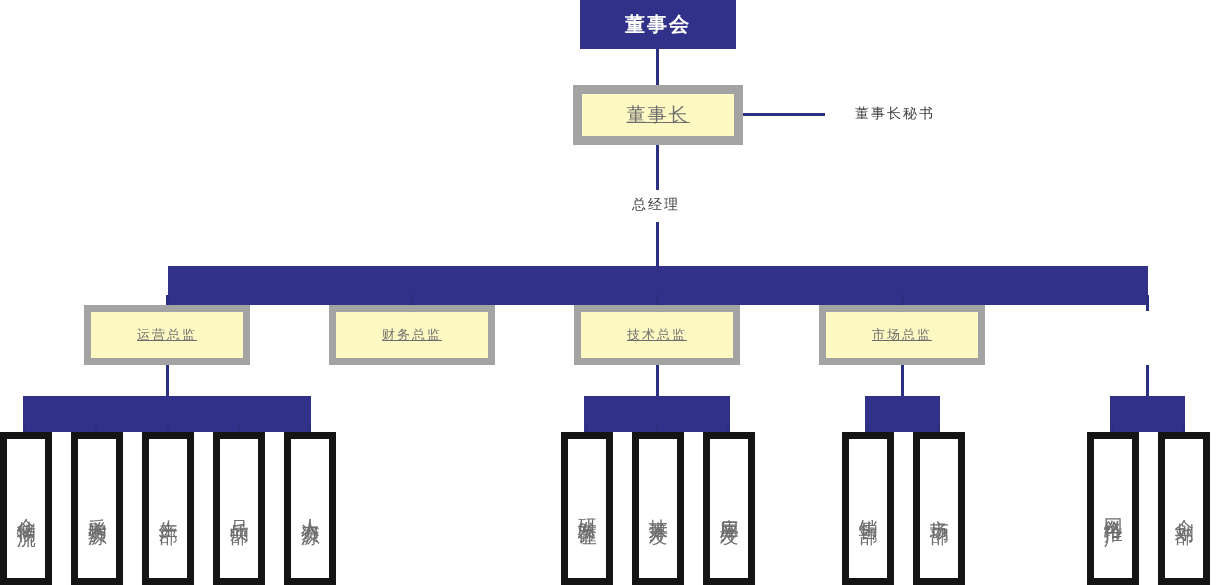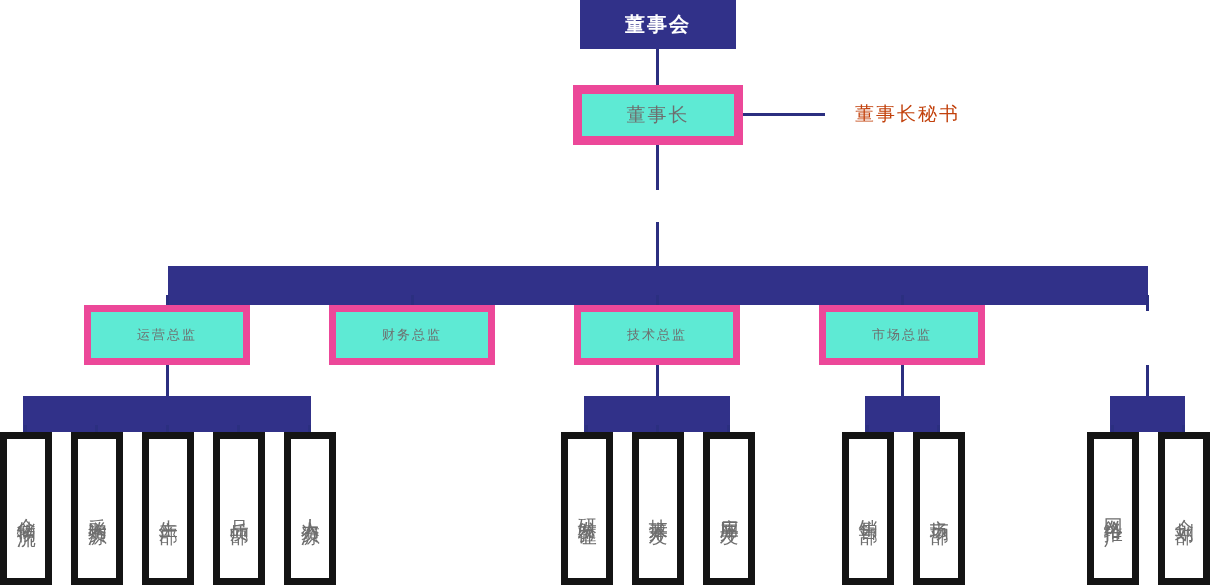--- a/index.html
+++ b/index.html
@@ -43,45 +43,46 @@
     align-items: center;
     justify-content: center;
     font-size: 20px;
     font-weight: bold;
     letter-spacing: 2px;
   }
 
   
   .node-box {
     position: absolute;
-    background: #5eead4;
-    border: 7px solid #ec4899;
+    background: #fef9c3;
+    border: 7px solid #a3a3a3;
     box-sizing: border-box;
     display: flex;
     align-items: center;
     justify-content: center;
     color: #6e6e6e;
     font-size: 19px;
     letter-spacing: 2px;
+    text-decoration: underline;
   }
   .node-box.chairman {
     border-width: 9px;
   }
   .node-box.director {
     font-size: 13px;
   }
 
   
   .node-plain {
     position: absolute;
     display: flex;
     align-items: center;
     justify-content: center;
-    color: #c2410c;
-    font-size: 19px;
+    color: #404040;
+    font-size: 14px;
     letter-spacing: 2px;
     white-space: nowrap;
   }
   .node-plain.left-align {
     justify-content: flex-start;
   }
 
   
   .node-vbox {
     position: absolute;
@@ -114,20 +115,21 @@
   <div class="v-line" style="left:656px; top:49px; height:36px;"></div>
 
   <div class="node-box chairman" style="left:573px; top:85px; width:170px; height:60px;">董事长</div>
 
   <div class="h-line" style="left:743px; top:113px; width:82px;"></div>
 
   <div class="node-plain left-align" style="left:855px; top:100px; width:160px; height:28px;">董事长秘书</div>
 
   <div class="v-line" style="left:656px; top:145px; height:45px;"></div>
 
+  <div class="node-plain" style="left:596px; top:191px; width:120px; height:28px;">总经理</div>
 
   <div class="v-line" style="left:656px; top:222px; height:44px;"></div>
 
   <div class="blue-bar" style="left:168px; top:266px; width:980px; height:39px;"></div>
 
   <div class="v-line" style="left:166px; top:295px; height:16px;"></div>
   <div class="v-line" style="left:411px; top:295px; height:16px;"></div>
   <div class="v-line" style="left:656px; top:295px; height:16px;"></div>
   <div class="v-line" style="left:901px; top:295px; height:16px;"></div>
   <div class="v-line" style="left:1146px; top:295px; height:16px;"></div>

